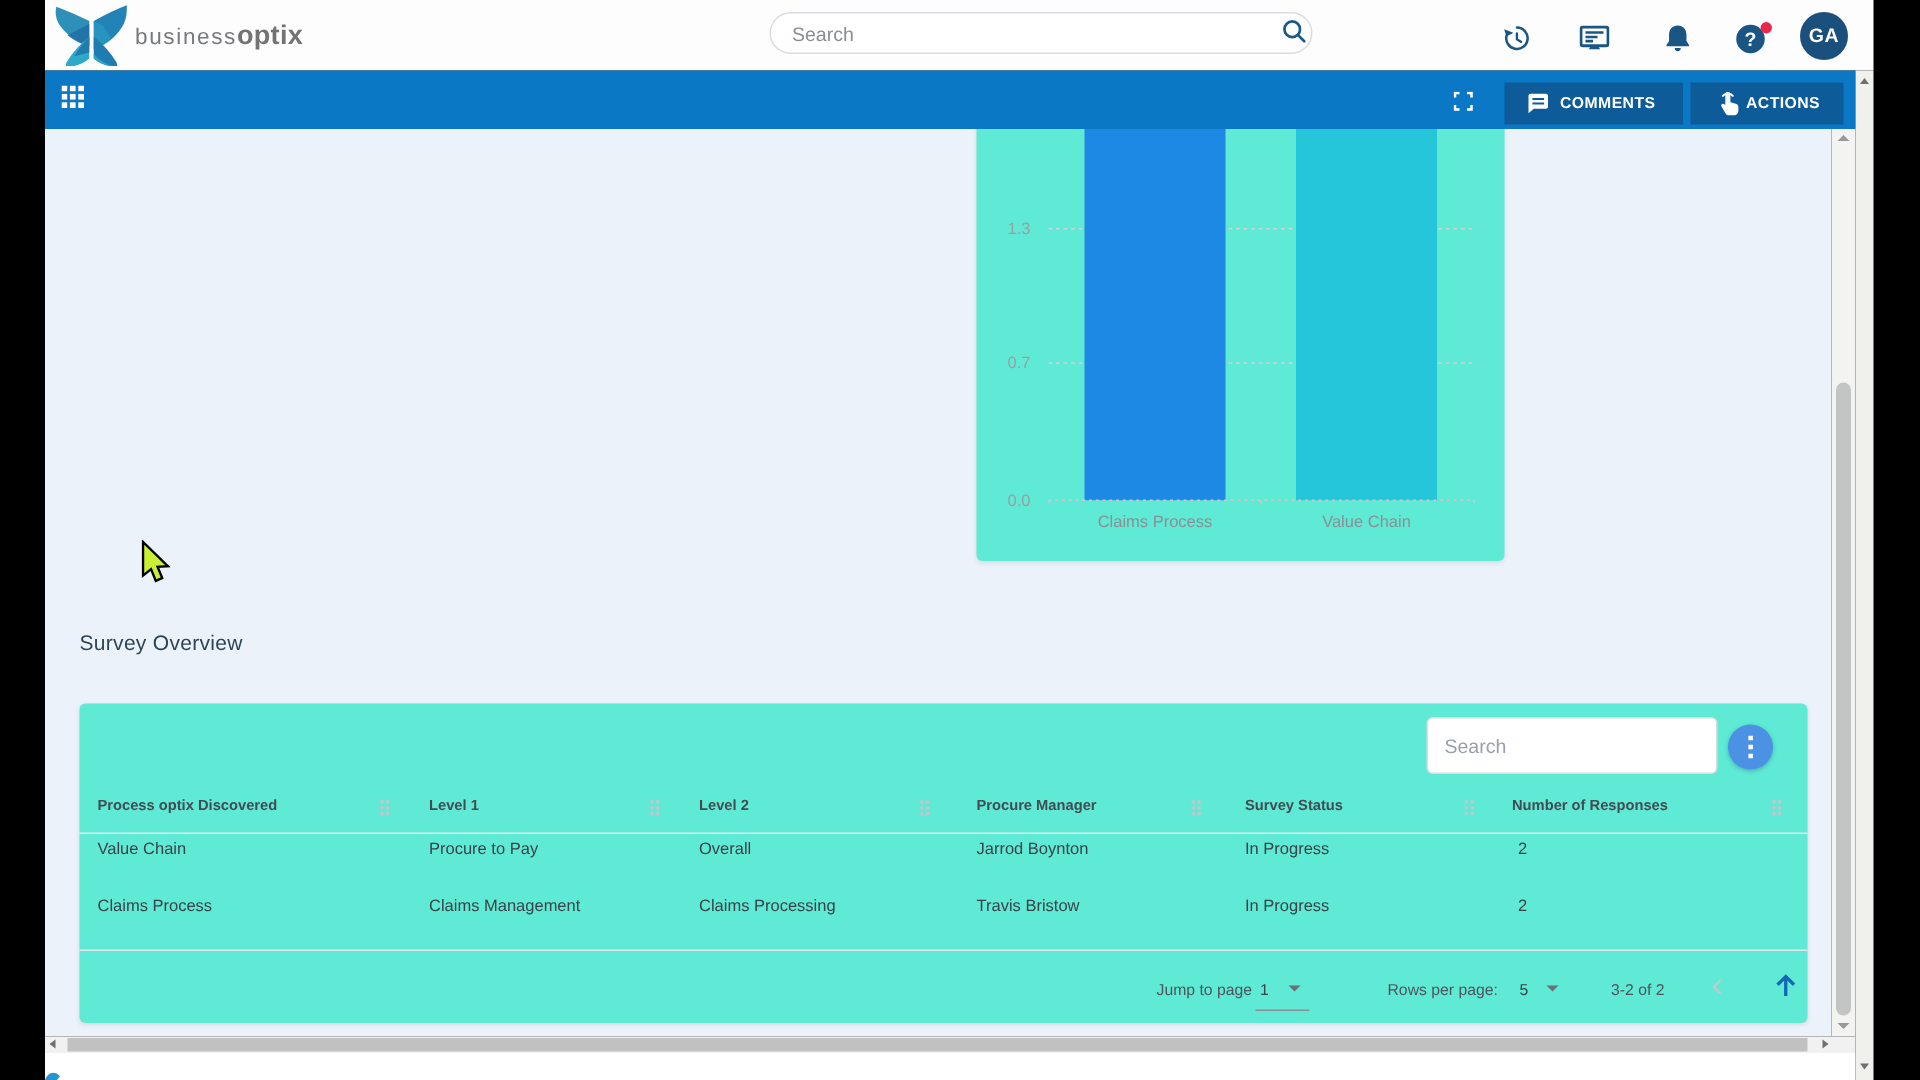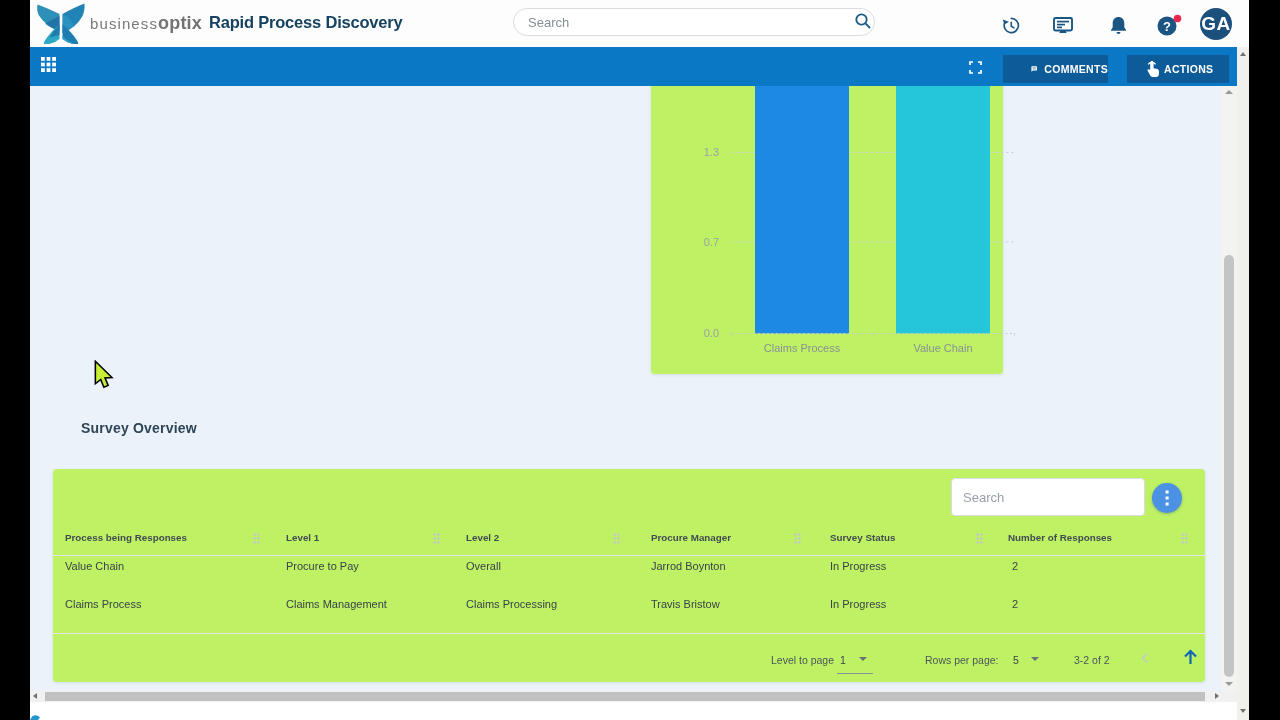--- a/index.html
+++ b/index.html
@@ -11,23 +11,23 @@
   #brandtxt { left:90px; top:0; height:47px; line-height:47px; font-size:15px; letter-spacing:1.1px; color:#77797c; }
   #brandtxt b { color:#737373; letter-spacing:0.2px; font-size:18px; }
   #apptitle { left:209px; top:0; height:45px; line-height:45px; font-size:16.5px; font-weight:bold; color:#15425f; letter-spacing:-0.2px; }
   #hsearch { left:513px; top:8px; width:362px; height:28px; border:1px solid #d9dce1; border-radius:14px; background:#fff; }
   #hsearch span { position:absolute; left:14px; top:6px; font-size:13px; color:#868d95; }
   
   #appbar { left:30px; top:47px; width:1207px; height:38.5px; background:#0a78c4; }
   .barbtn { position:absolute; top:55px; height:28px; background:#0d5c99; color:#fff; font-size:10.5px; font-weight:bold; letter-spacing:0.3px; display:flex; align-items:center; }
   
   #content { left:30px; top:86px; width:1191px; height:605px; background:#ebf2f9; overflow:hidden; }
-  .card { position:absolute; background:#bef264; border-radius:4px; box-shadow:0 1px 3px rgba(60,75,100,0.12);padding-left:32px; }
+  .card { position:absolute; background:#5eead4; border-radius:4px; box-shadow:0 1px 3px rgba(60,75,100,0.12); }
   #chartcard { left:621px; top:-12px; width:352px; height:300px; }
-  #h1 { left:23px; top:334px; font-size:14px; color:#2f4557; font-weight:bold; letter-spacing:0.2px;margin-left:28px; }
+  #h1 { left:23px; top:334px; font-size:14px; color:#2f4557; font-weight:normal; letter-spacing:0.2px; }
   #h2 { left:23px; top:357px; font-size:10.7px; color:#4e5a66; }
   #tablecard { left:23px; top:383px; width:1152px; height:213px; }
   
   #tsearch { position:absolute; left:898px; top:9px; width:194px; height:38px; border:1px solid #d9dce1; border-radius:4px; background:#fff; }
   #tsearch span { position:absolute; left:11px; top:11px; font-size:13px; color:#97a0a9; }
   #tdots { position:absolute; left:1099px; top:14px; width:30px; height:30px; border-radius:50%; background:#4b92e5; box-shadow:0 1px 3px rgba(40,70,120,.35); }
   .hc { position:absolute; top:63px; font-size:9.8px; font-weight:bold; color:#434b53; }
   .rc { position:absolute; font-size:11px; color:#3a424a; }
   .r1 { top:91px; } .r2 { top:129px; }
   .divider { position:absolute; left:0; width:1152px; height:1px; background:#e4e7ea; }
@@ -52,21 +52,20 @@
     <path d="M1.5,1.5 Q10,4.5 23.5,11 L23.5,28 Q9,22.5 3,12.5 Q0.2,7.5 1.5,1.5 Z" fill="#2e8fb8"></path>
     <path d="M23.5,28 L23.5,13 L9,20.5 Q15,25.5 23.5,28 Z" fill="#1e6fa4" opacity="0.85"></path>
     <path d="M48.5,0.5 Q39,4 26.5,11 L26.5,30 Q40.5,24.5 46.5,13 Q49,7.5 48.5,0.5 Z" fill="#2284b6"></path>
     <path d="M26.5,11 L26.5,30 Q33,27.5 38,22.5 L33,14.5 Z" fill="#2da0c4" opacity="0.55"></path>
     <path d="M23.5,21.5 L23.5,36 Q18,41 9.5,41.5 Q6.8,41.6 8.5,38.3 Q14.5,28.5 23.5,21.5 Z" fill="#2fa9c8"></path>
     <path d="M23.5,21.5 L23.5,32 L13.5,34.5 Q18.5,26.5 23.5,21.5 Z" fill="#1e6fa4" opacity="0.8"></path>
     <path d="M26.5,21.5 Q35.5,28.5 41.5,38.3 Q43.2,41.6 40.5,41.5 Q32,41 26.5,36 Z" fill="#1f7cb0"></path>
     <path d="M26.5,33 Q31.5,38.8 40.5,41.5 Q33,41 26.5,36 Z" fill="#2fa9c8" opacity="0.9"></path>
   </svg>
   <div class="abs" id="brandtxt">business<b>optix</b></div>
-  <div class="abs" id="apptitle">Rapid Process Discovery</div>
   <div class="abs" id="hsearch">
       <span>Search</span>
     </div>
   <svg class="abs" style="left:853px;top:12px" width="20" height="19" viewBox="0 0 20 19">
     <circle cx="8.5" cy="7.5" r="5.2" fill="none" stroke="#1a5a88" stroke-width="1.8"></circle>
     <line x1="12.4" y1="11.4" x2="16.5" y2="15.5" stroke="#1a5a88" stroke-width="1.8" stroke-linecap="round"></line>
   </svg>
 
   <svg class="abs" style="left:1001px;top:16px" width="19" height="19" viewBox="0 0 24 24">
     <path d="M13 3a9 9 0 1 1-8.6 6.4" fill="none" stroke="#1b5583" stroke-width="2.1" stroke-linecap="round"></path>
@@ -82,21 +81,21 @@
   </svg>
   <svg class="abs" style="left:1110px;top:16px" width="17" height="19" viewBox="0 0 17 19">
     <path d="M8.5 1 C5 1 2.7 3.6 2.7 7 v4.3 L1 14 v0.8 h15 V14 l-1.7 -2.7 V7 C14.3 3.6 12 1 8.5 1 Z" fill="#1b5583"></path>
     <path d="M6.5 16 a2 2.1 0 0 0 4 0 Z" fill="#1b5583"></path>
   </svg>
   <svg class="abs" style="left:1156px;top:13px" width="26" height="25" viewBox="0 0 26 25">
     <circle cx="11" cy="13" r="9.5" fill="#1b5583"></circle>
     <text x="11" y="17.6" font-size="13" font-weight="bold" fill="#fff" text-anchor="middle" font-family="Liberation Sans, sans-serif">?</text>
     <circle cx="21.5" cy="5.5" r="3.8" fill="#e8274b"></circle>
   </svg>
-  <div class="abs" style="left:1200px;top:8px;width:32px;height:32px;border-radius:50%;background:#1b4f7c;color:#fff;font-size:19px;font-weight:bold;text-align:center;line-height:32px;letter-spacing:0.5px;">GA</div>
+  <div class="abs" style="left:1200px;top:8px;width:32px;height:32px;border-radius:50%;background:#1b4f7c;color:#fff;font-size:13px;font-weight:bold;text-align:center;line-height:32px;letter-spacing:0.5px;">GA</div>
 
   <div class="abs" id="appbar"></div>
   <svg class="abs" style="left:41px;top:57px" width="15" height="15" viewBox="0 0 15 15">
     <g fill="#fff">
       <rect x="0" y="0" width="3.8" height="3.8"></rect>
         <rect x="5.6" y="0" width="3.8" height="3.8"></rect>
         <rect x="11.2" y="0" width="3.8" height="3.8"></rect>
       <rect x="0" y="5.6" width="3.8" height="3.8"></rect>
         <rect x="5.6" y="5.6" width="3.8" height="3.8"></rect>
         <rect x="11.2" y="5.6" width="3.8" height="3.8"></rect>
@@ -106,21 +105,21 @@
     </g>
   </svg>
   <svg class="abs" style="left:969px;top:61px" width="13" height="13" viewBox="0 0 13 13">
     <g fill="none" stroke="#fff" stroke-width="1.7">
       <path d="M1 4 V1 H4"></path>
         <path d="M9 1 H12 V4"></path>
         <path d="M12 9 V12 H9"></path>
         <path d="M4 12 H1 V9"></path>
     </g>
   </svg>
-  <div class="barbtn" style="left:1003px;width:105px;padding-left:13px;">
+  <div class="barbtn" style="left:1003px;width:119px;">
     <svg style="margin-left:15px" width="15" height="14" viewBox="0 0 15 14">
       <path d="M1 1.8 C1 1 1.6 0.5 2.3 0.5 H12.7 C13.4 0.5 14 1 14 1.8 V9.2 C14 10 13.4 10.5 12.7 10.5 H4.5 L1 13.5 Z" fill="#fff"></path>
       <line x1="3.6" y1="4" x2="11.4" y2="4" stroke="#0d5c99" stroke-width="1.3"></line>
       <line x1="3.6" y1="7" x2="11.4" y2="7" stroke="#0d5c99" stroke-width="1.3"></line>
     </svg>
     <span style="margin-left:7px">COMMENTS</span>
   </div>
   <div class="barbtn" style="left:1127px;width:102px;">
     <svg style="margin-left:18px" width="15" height="17" viewBox="0 0 15 17">
       <path d="M5.2 1.8 c0-1 .8-1.7 1.7-1.7 s1.7 .7 1.7 1.7 v5.4 l3.6 .9 c1 .25 1.7 1.05 1.7 2 v3.1 c0 1.5-1.2 2.7-2.7 2.7 h-3.6 c-1 0-1.9-.55-2.35-1.4 L2.6 9.8 c-.55-1.05 .7-2.1 1.7-1.4 l.9 .65 Z" fill="#fff"></path>
@@ -162,21 +161,21 @@
         </div>
       <div id="tdots">
         <svg width="30" height="30" viewBox="0 0 30 30">
           <g fill="#fff">
               <rect x="13.6" y="7.5" width="3" height="3"></rect>
               <rect x="13.6" y="13.5" width="3" height="3"></rect>
               <rect x="13.6" y="19.5" width="3" height="3"></rect>
             </g>
         </svg>
       </div>
-      <div class="hc" style="left:12px">Process being Responses</div>
+      <div class="hc" style="left:12px">Process optix Discovered</div>
       <div class="hc" style="left:233px">Level 1</div>
       <div class="hc" style="left:413px">Level 2</div>
       <div class="hc" style="left:598px">Procure Manager</div>
       <div class="hc" style="left:777px">Survey Status</div>
       <div class="hc" style="left:955px">Number of Responses</div>
       <svg class="drag" style="left:200px" viewBox="0 0 7 11">
           <g fill="#c2c7cd">
             <circle cx="1.6" cy="1.6" r="1.25"></circle>
             <circle cx="5.4" cy="1.6" r="1.25"></circle>
             <circle cx="1.6" cy="5.5" r="1.25"></circle>
@@ -242,21 +241,21 @@
       <div class="rc r1" style="left:598px">Jarrod Boynton</div>
       <div class="rc r1" style="left:777px">In Progress</div>
       <div class="rc r1" style="left:959px">2</div>
       <div class="rc r2" style="left:12px">Claims Process</div>
       <div class="rc r2" style="left:233px">Claims Management</div>
       <div class="rc r2" style="left:413px">Claims Processing</div>
       <div class="rc r2" style="left:598px">Travis Bristow</div>
       <div class="rc r2" style="left:777px">In Progress</div>
       <div class="rc r2" style="left:959px">2</div>
       <div class="divider" style="top:164px"></div>
-      <div class="ftr" style="left:718px;top:185px">Level to page</div>
+      <div class="ftr" style="left:718px;top:185px">Jump to page</div>
       <div class="ftr" style="left:787px;top:185px;color:#3a424a">1</div>
       <div style="position:absolute;left:784px;top:204px;width:36px;height:1px;background:#8a9097"></div>
       <div class="caret" style="left:806px;top:188px"></div>
       <div class="ftr" style="left:872px;top:185px">Rows per page:</div>
       <div class="ftr" style="left:960px;top:185px;color:#3a424a">5</div>
       <div class="caret" style="left:978px;top:188px"></div>
       <div class="ftr" style="left:1021px;top:185px">3-2 of 2</div>
       <svg class="abs" style="left:1085px;top:182px" width="14" height="14" viewBox="0 0 14 14">
         <path d="M9 2.5 L4.5 7 L9 11.5" fill="none" stroke="#c3c9cf" stroke-width="1.6"></path>
       </svg>

